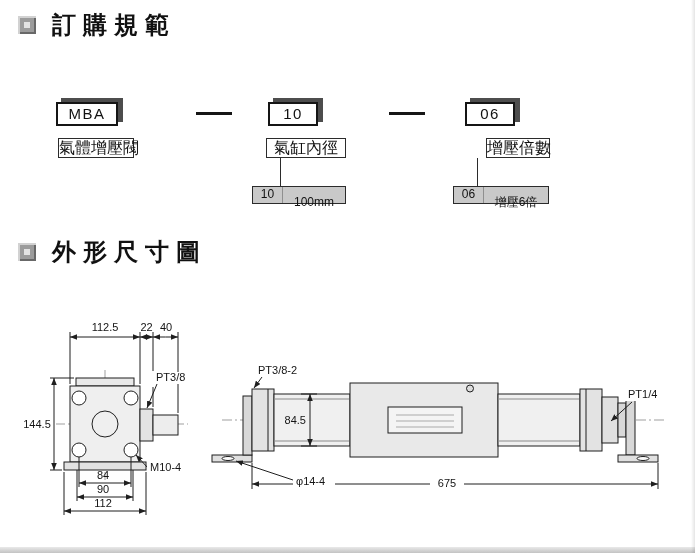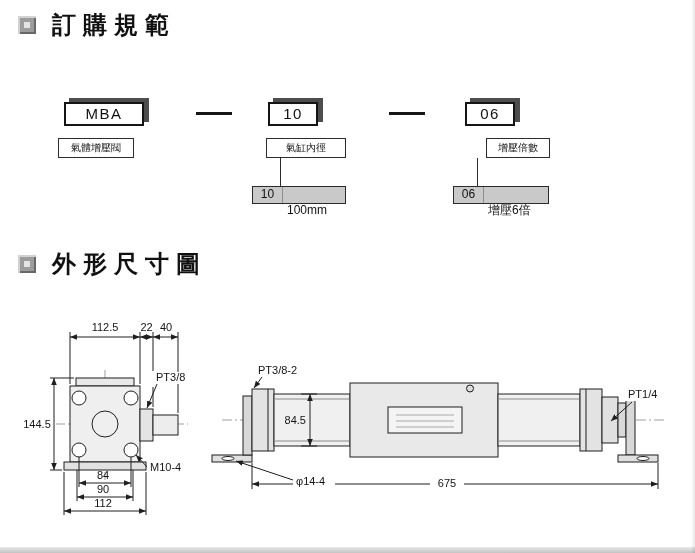--- a/index.html
+++ b/index.html
@@ -8,45 +8,45 @@
   .section-header{position:absolute;display:flex;align-items:center;gap:16px;}
   .bullet{width:18px;height:18px;background:#9c9c9c;flex:0 0 auto;
           box-shadow:inset 2px 2px 0 #d2d2d2, inset -2px -2px 0 #686868;
           display:flex;align-items:center;justify-content:center;}
   .bullet-inner{width:6px;height:6px;background:#e3e3e3;}
   .section-title{font-size:24px;font-weight:700;letter-spacing:7px;white-space:nowrap;}
   .code-box{position:absolute;height:24px;line-height:19px;background:#fff;border:2px solid #151515;
             text-align:center;font-size:15px;letter-spacing:1.5px;box-shadow:5px -4px 0 0 #4d4d4d;}
   .dash{position:absolute;width:36px;height:3px;background:#161616;}
   .small-label{position:absolute;height:20px;line-height:17px;border:1px solid #2b2b2b;background:#fff;
-               text-align:center;font-size:10px;white-space:nowrap;}
+               text-align:center;font-size:16px;white-space:nowrap;}
   .connector{position:absolute;width:1px;background:#2b2b2b;}
   .detail-row{position:absolute;height:18px;border:1px solid #2b2b2b;background:#c9c9c9;
               display:flex;font-size:12px;line-height:15px;}
   .detail-row .c1{width:30px;text-align:center;border-right:1px solid #8f8f8f;}
-  .detail-row .c2{flex:1;padding:16px 4px;white-space:nowrap;}
+  .detail-row .c2{flex:1;text-align:center;padding:8px 4px;white-space:nowrap;}
   svg{position:absolute;left:0;top:300px;}
   svg text{font-family:"Liberation Sans","DejaVu Sans",sans-serif;font-size:11px;fill:#141414;}
   .edge-bottom{position:absolute;left:0;right:0;bottom:0;height:6px;background:linear-gradient(#e9e9e9,#c3c3c3);}
   .edge-right{position:absolute;top:0;right:0;bottom:0;width:4px;
               background:linear-gradient(to right, rgba(0,0,0,0), rgba(0,0,0,0.10));}
 </style>
 </head>
 <body>
 
 <div style="position:absolute;inset:0;">
 
   <div class="section-header" style="left:18px;top:9px;">
     <span class="bullet">
       <span class="bullet-inner"></span>
     </span>
     <span class="section-title">訂購規範</span>
   </div>
 
-  <div class="code-box" style="left:64px;top:102px;width:80px;">
+  <div class="code-box" style="left:56px;top:102px;width:62px;">
     <span>MBA</span>
   </div>
   <div class="dash" style="left:196px;top:112px;"></div>
   <div class="code-box" style="left:268px;top:102px;width:50px;">
     <span>10</span>
   </div>
   <div class="dash" style="left:389px;top:112px;"></div>
   <div class="code-box" style="left:465px;top:102px;width:50px;">
     <span>06</span>
   </div>
@@ -60,21 +60,21 @@
 
   <div class="detail-row" style="left:252px;top:186px;width:94px;">
     <span class="c1">10</span>
     <span class="c2">100mm</span>
   </div>
   <div class="detail-row" style="left:453px;top:186px;width:96px;">
     <span class="c1">06</span>
     <span class="c2">增壓6倍</span>
   </div>
 
-  <div class="section-header" style="left:18px;top:248px;justify-content:center;">
+  <div class="section-header" style="left:18px;top:236px;justify-content:center;">
     <span class="bullet">
       <span class="bullet-inner"></span>
     </span>
     <span class="section-title">外形尺寸圖</span>
   </div>
 
   <svg width="695" height="253" viewBox="0 300 695 253">
     <defs>
       <marker id="arr" viewBox="0 0 10 8" refX="10" refY="4" markerWidth="7" markerHeight="5.6" orient="auto">
         <path d="M0,0 L10,4 L0,8 Z" fill="#1f1f1f"></path>

